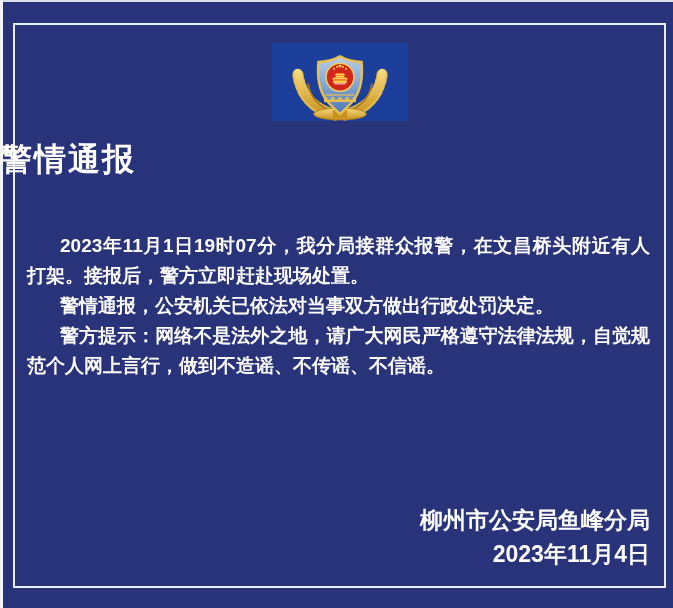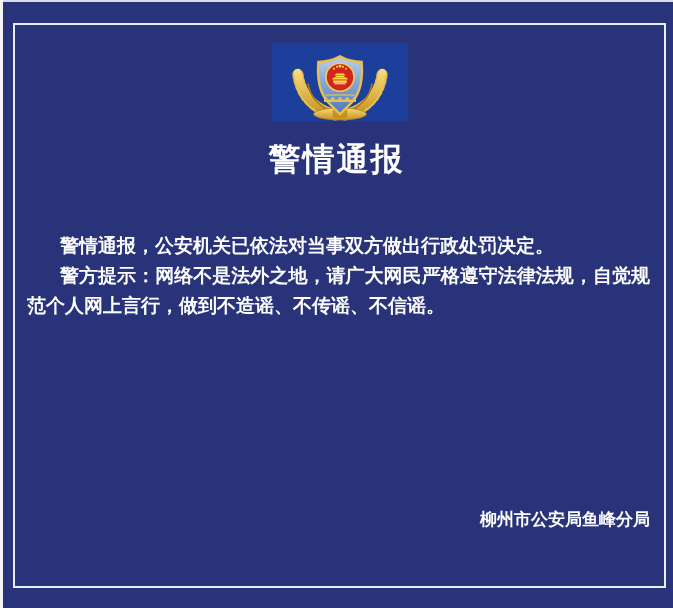--- a/index.html
+++ b/index.html
@@ -14,32 +14,32 @@
     position:absolute;left:13px;top:23px;width:653px;height:565px;
     box-sizing:border-box;border:2px solid #e9edf5;
   }
   .badge-panel{
     position:absolute;left:272px;top:43px;width:136px;height:78px;
     background:#1b3f9a;display:flex;align-items:center;justify-content:center;
   }
   .badge-panel svg{display:block;}
   .title{
     position:absolute;left:0;top:141px;width:673px;margin:0;
-    text-align:center;color:#ffffff;font-size:32px;line-height:36px;
+    text-align:left;color:#ffffff;font-size:32px;line-height:36px;
     font-weight:800;letter-spacing:2px;
   }
   .body-text{
     position:absolute;left:27px;top:231px;width:623px;
     color:#fdfdfe;font-size:19px;line-height:30px;font-weight:700;
     text-align:justify;
   }
   .body-text p{margin:0;text-indent:33px;}
   .signature-block{
     position:absolute;right:23px;top:503px;width:400px;
-    color:#fdfdfe;font-size:17px;line-height:34px;font-weight:700;
+    color:#fdfdfe;font-size:23px;line-height:34px;font-weight:700;
     text-align:right;
   }
 </style>
 </head>
 <body>
 
 <div class="edge-left"></div>
 <div class="edge-top"></div>
 <div class="frame"></div>
 
@@ -84,19 +84,21 @@
 
     <rect x="52" y="65.5" width="36" height="1.5" fill="#e9c050"></rect>
     <path d="M50,75 L50,69 L54,69 L54,72 L59,72 L59,69 L63,69 L63,72 L68,72 L68,69
              L72,69 L72,72 L77,72 L77,69 L81,69 L81,72 L86,72 L86,69 L90,69 L90,75 Z" fill="#e9c050"></path>
   </svg>
 </div>
 
 <h1 class="title">警情通报</h1>
 
 <div class="body-text">
+  <p>2023年11月1日19时07分，我分局接群众报警，在文昌桥头附近有人打架。接报后，警方立即赶赴现场处置。</p>
   <p>警情通报，公安机关已依法对当事双方做出行政处罚决定。</p>
   <p>警方提示：网络不是法外之地，请广大网民严格遵守法律法规，自觉规范个人网上言行，做到不造谣、不传谣、不信谣。</p>
 </div>
 
 <div class="signature-block">
   <div>柳州市公安局鱼峰分局</div>
+  <div>2023年11月4日</div>
 </div>
 
 </body></html>

